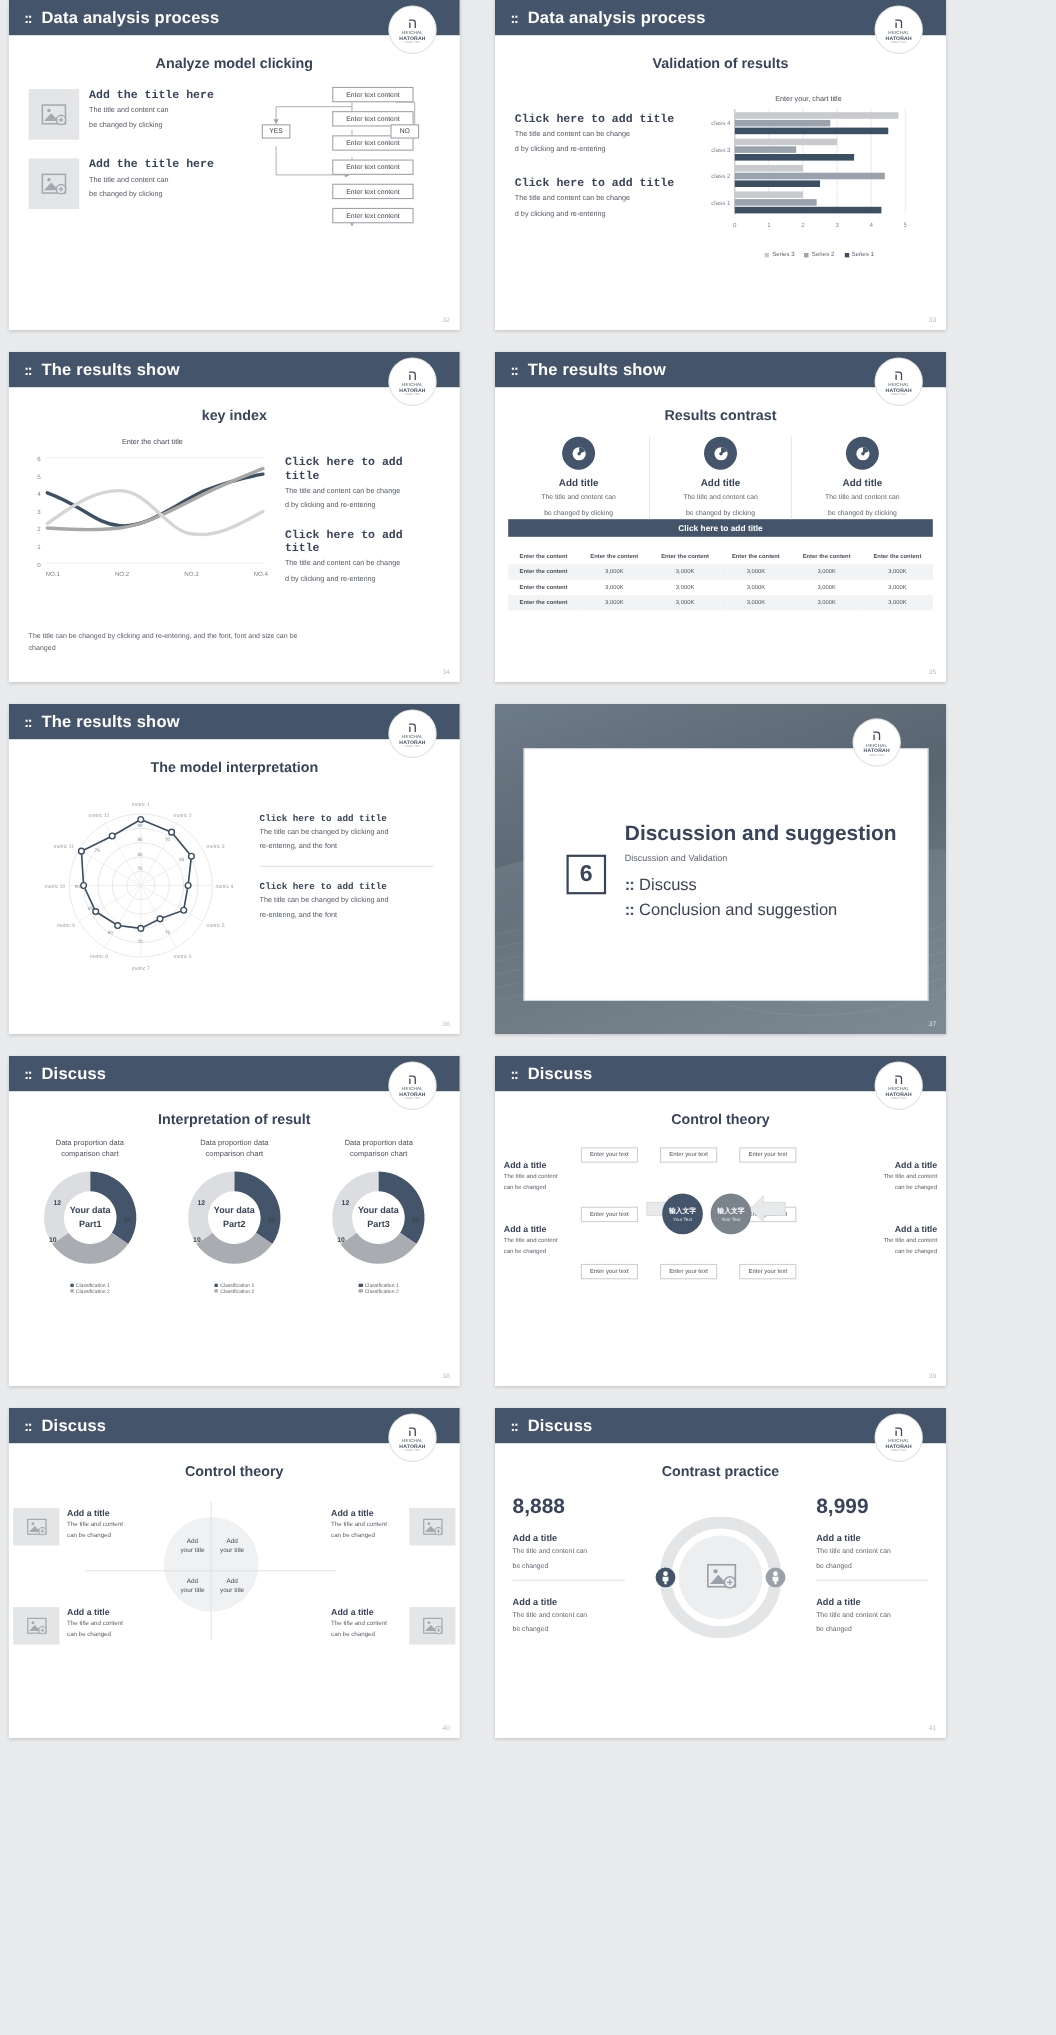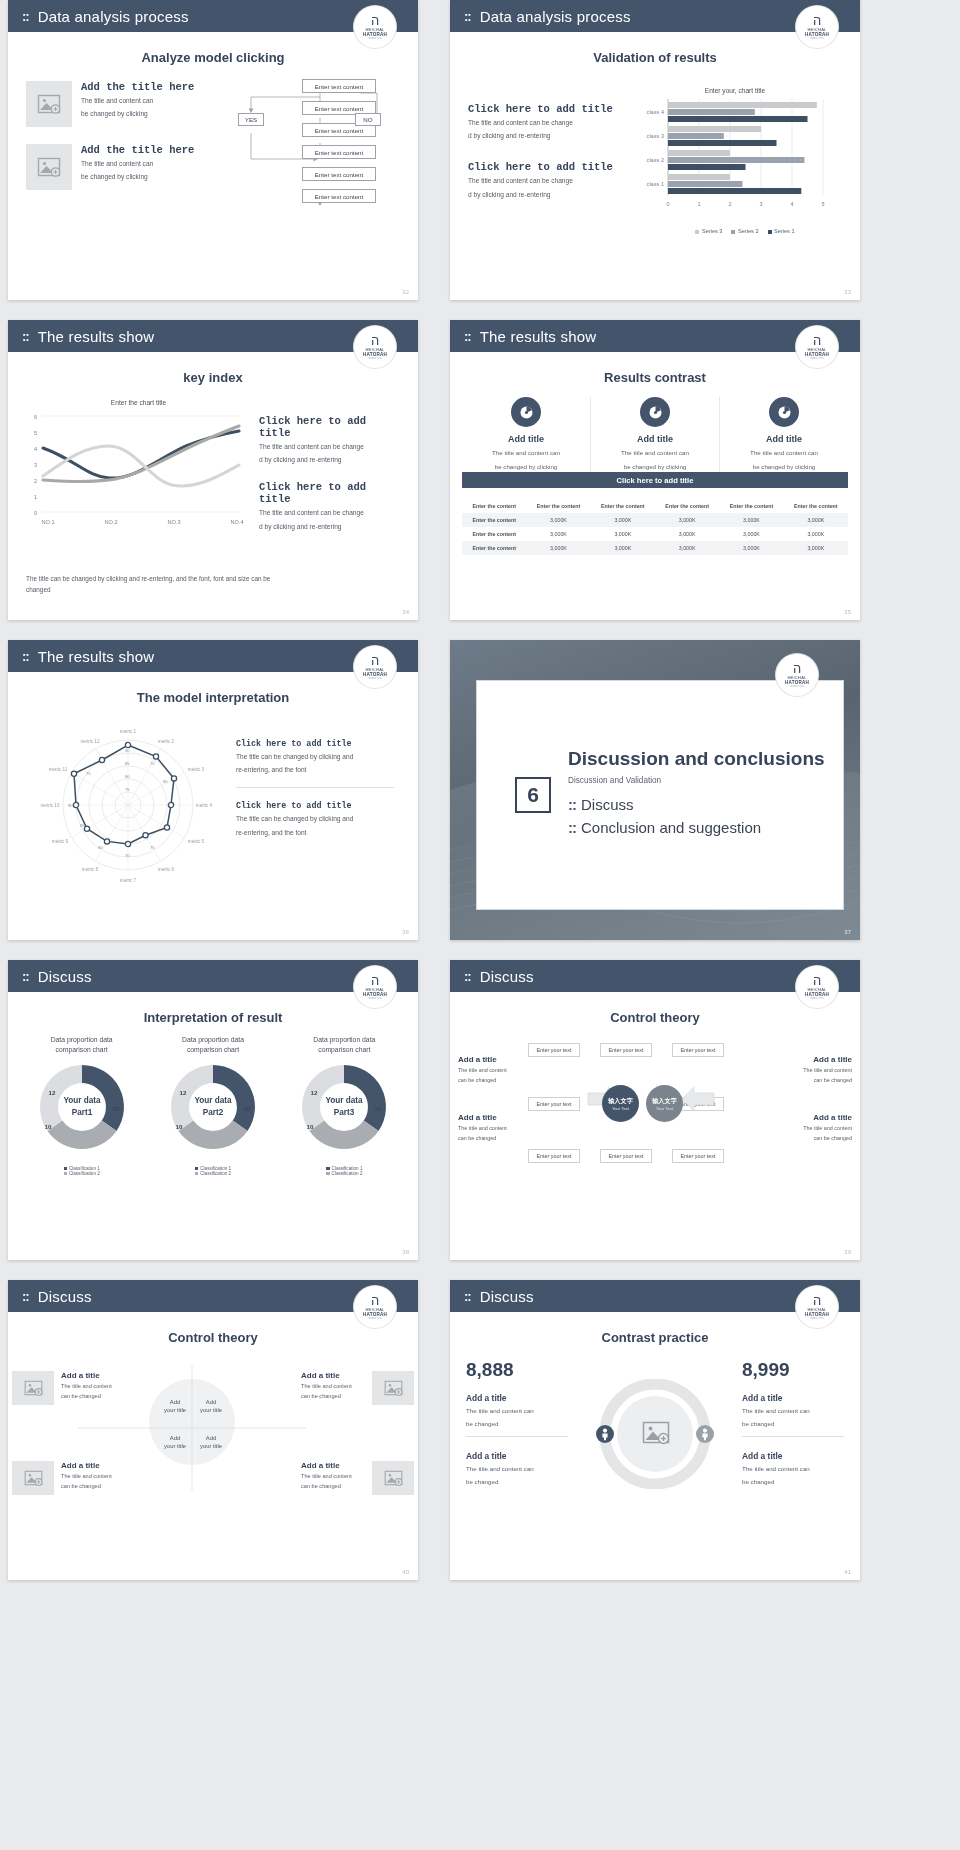--- a/index.html
+++ b/index.html
@@ -13,21 +13,21 @@
           padding:0 0 0 8px; justify-content:start; }
   .slide { width:410px; height:300px; background:#fff; position:relative;
            box-shadow:0 1px 3px rgba(0,0,0,.18); overflow:hidden; }
   .slide.right { margin-left:10px; }
 
   
   .hdr { height:32px; background:#44546a; display:flex; align-items:center;
          padding-left:14px; position:relative; }
   .hdr .dots { color:#fff; font-size:13px; font-weight:bold; letter-spacing:-1px;
                margin-right:9px; line-height:1; }
-  .hdr .ttl { color:#fff; font-size:15px; font-weight:normal; letter-spacing:.2px; }
+  .hdr .ttl { color:#fff; font-size:15px; font-weight:bold; letter-spacing:.2px; }
   .logo { position:absolute; right:22px; top:6px; width:42px; height:42px;
           border-radius:50%; background:#fff; z-index:4;
           display:flex; flex-direction:column; align-items:center; justify-content:center;
           box-shadow:0 0 0 1px #e3e3e3; }
   .logo .gl { font-size:13px; color:#3d4a5c; line-height:1; margin-bottom:1px;}
   .logo .l1 { font-size:4.1px; color:#3d4a5c; letter-spacing:.2px; line-height:1.15; }
   .logo .l2 { font-size:4.6px; color:#3d4a5c; font-weight:bold; letter-spacing:.2px; line-height:1.15;}
   .logo .l3 { font-size:2.7px; color:#8c929b; letter-spacing:.1px; }
 
   .pnum { position:absolute; right:9px; bottom:5px; font-size:6px; color:#b9bcc2; }
@@ -555,21 +555,21 @@
       <g stroke="#cfd5d9" stroke-width=".3" fill="none" opacity=".35">
         <path d="M30 30 Q60 80 40 130"></path>
             <path d="M110 20 Q140 70 120 120"></path>
         <path d="M300 25 Q330 75 310 125"></path>
             <path d="M370 35 Q395 85 378 135"></path>
       </g>
     </svg>
     <div class="coverInner">
       <div class="bignum">6</div>
       <div>
-        <div class="covTtl">Discussion and conclusions</div>
+        <div class="covTtl">Discussion and suggestion</div>
         <div class="covSub">Discussion and Validation</div>
         <div class="covList">
           <div><span class="dd">::</span><span>Discuss</span></div>
           <div><span class="dd">::</span><span>Conclusion and suggestion</span></div>
         </div>
       </div>
     </div>
     <div class="logo" style="right:42px; top:14px;">
       <div class="gl">ה</div>
       <div class="l1">HEICHAL</div>

